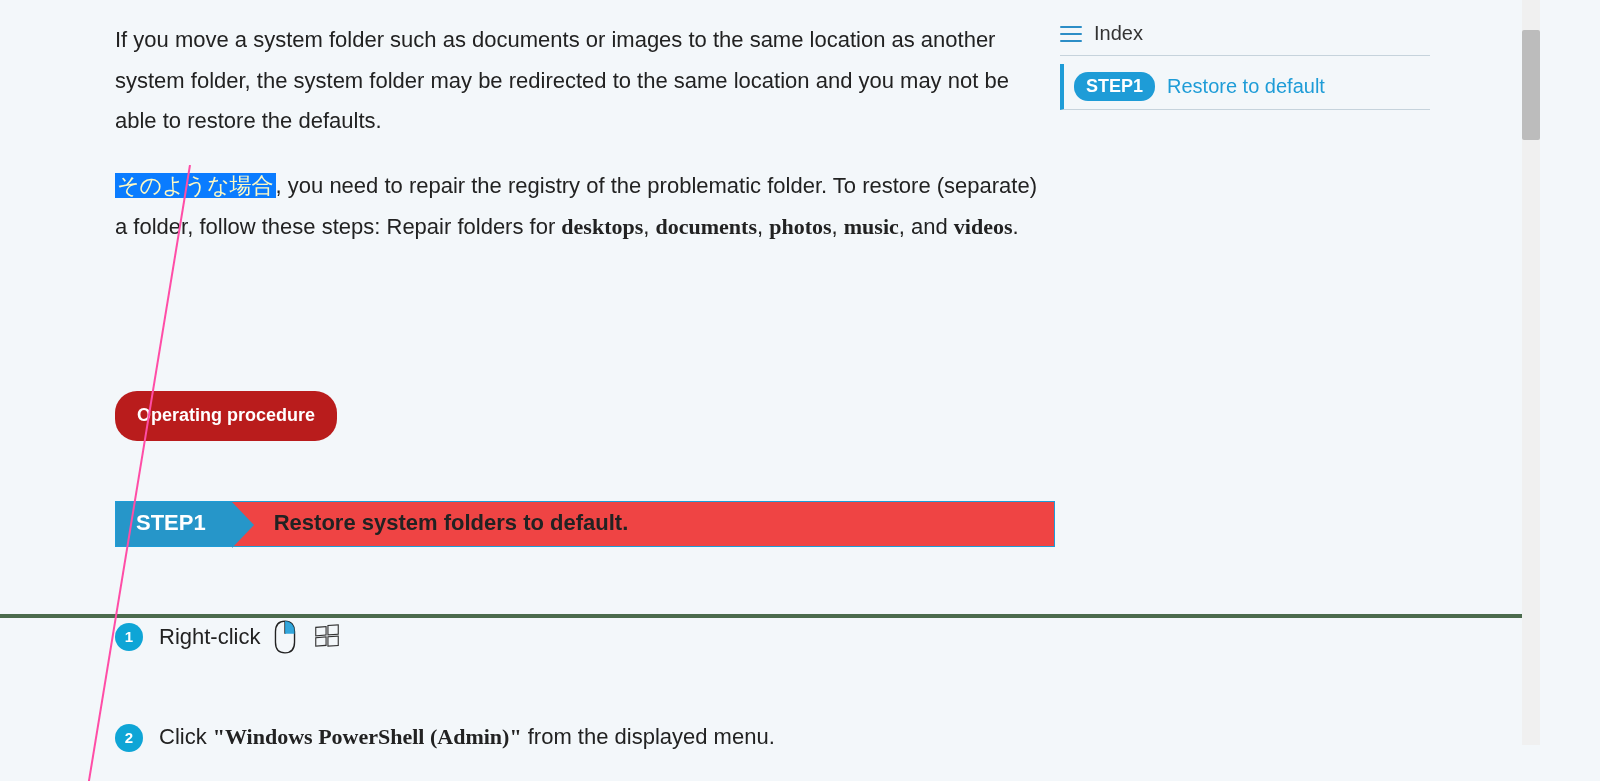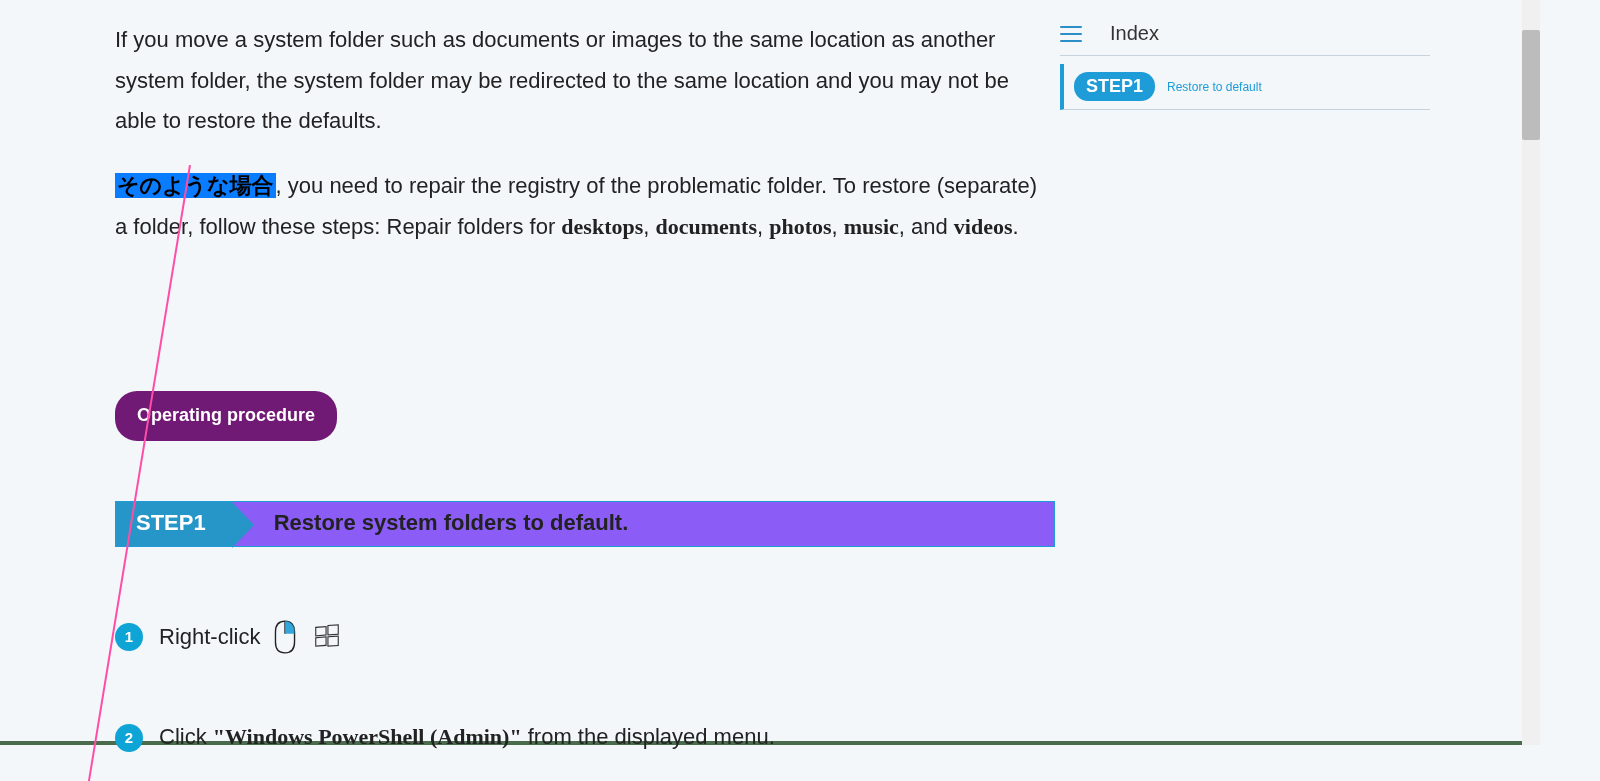--- a/index.html
+++ b/index.html
@@ -8,45 +8,44 @@
       background: #f3f7fa;
       color: #222;
       position: relative;
       width: 1600px;
       height: 781px;
       overflow: hidden;
     }
     .page {
       display: flex;
       width: 1540px;
-      height: 745px;
+      height: 618px;
       background: #f3f7fa;
       border-bottom: 4px solid #4b6b4d;
       position: relative;
     }
     .main-col {
       padding: 20px 20px 20px 115px;
       width: 1060px;
       font-size: 22px;
       line-height: 1.85;
       color: #222;
     }
     .para {
       margin-bottom: 24px;
     }
     .hl {
       background: #0a7cff;
-      color: #000000;
+      color: #fef9c3;
       padding: 0 2px;
-      font-weight: bold;
     }
     .bold { font-weight: 700; font-family: Liberation Serif, serif; }
     .procedure-pill {
       display: inline-block;
-      background: #701a75;
+      background: #b91c1c;
       color: #fff;
       font-size: 18px;
       font-weight: 600;
       padding: 8px 22px;
       border-radius: 22px;
       margin-top: 120px;
       margin-bottom: 60px;
     }
     .step-header {
       display: flex;
@@ -76,21 +75,21 @@
       border-bottom: 23px solid transparent;
       border-left: 22px solid #2696c9;
     }
     .step-header .step-title {
       padding-left: 42px;
       display: flex;
       align-items: center;
       font-size: 22px;
       font-weight: 700;
       color: #222;
-      background: #8b5cf6;
+      background: #ef4444;
       flex: 1;
     }
     .instruction {
       display: flex;
       align-items: center;
       font-size: 22px;
       margin-bottom: 60px;
       gap: 10px;
     }
     .instruction .num {
@@ -123,21 +122,21 @@
     
     .sidebar {
       position: absolute;
       right: 110px;
       top: 22px;
       width: 370px;
     }
     .index-header {
       display: flex;
       align-items: center;
-      gap: 28px;
+      gap: 12px;
       padding-bottom: 10px;
       border-bottom: 1px solid #c6d3dc;
       margin-bottom: 8px;
     }
     .burger {
       width: 22px; height: 16px;
       display: inline-flex; flex-direction: column; justify-content: space-between;
     }
     .burger span {
       height: 2px; background: #2c8ec7; border-radius: 1px;
@@ -154,21 +153,21 @@
     .index-item .step-chip {
       background: #1e9cd7;
       color: #fff;
       font-weight: 700;
       font-size: 18px;
       padding: 4px 12px;
       border-radius: 14px;
     }
     .index-item .link {
       color: #1e9cd7;
-      font-size: 12px;
+      font-size: 20px;
     }
 
     
     .scroll-track {
       position: absolute;
       right: 0; top: 0;
       width: 18px; height: 745px;
       background: #f0f0f0;
     }
     .scroll-thumb {

